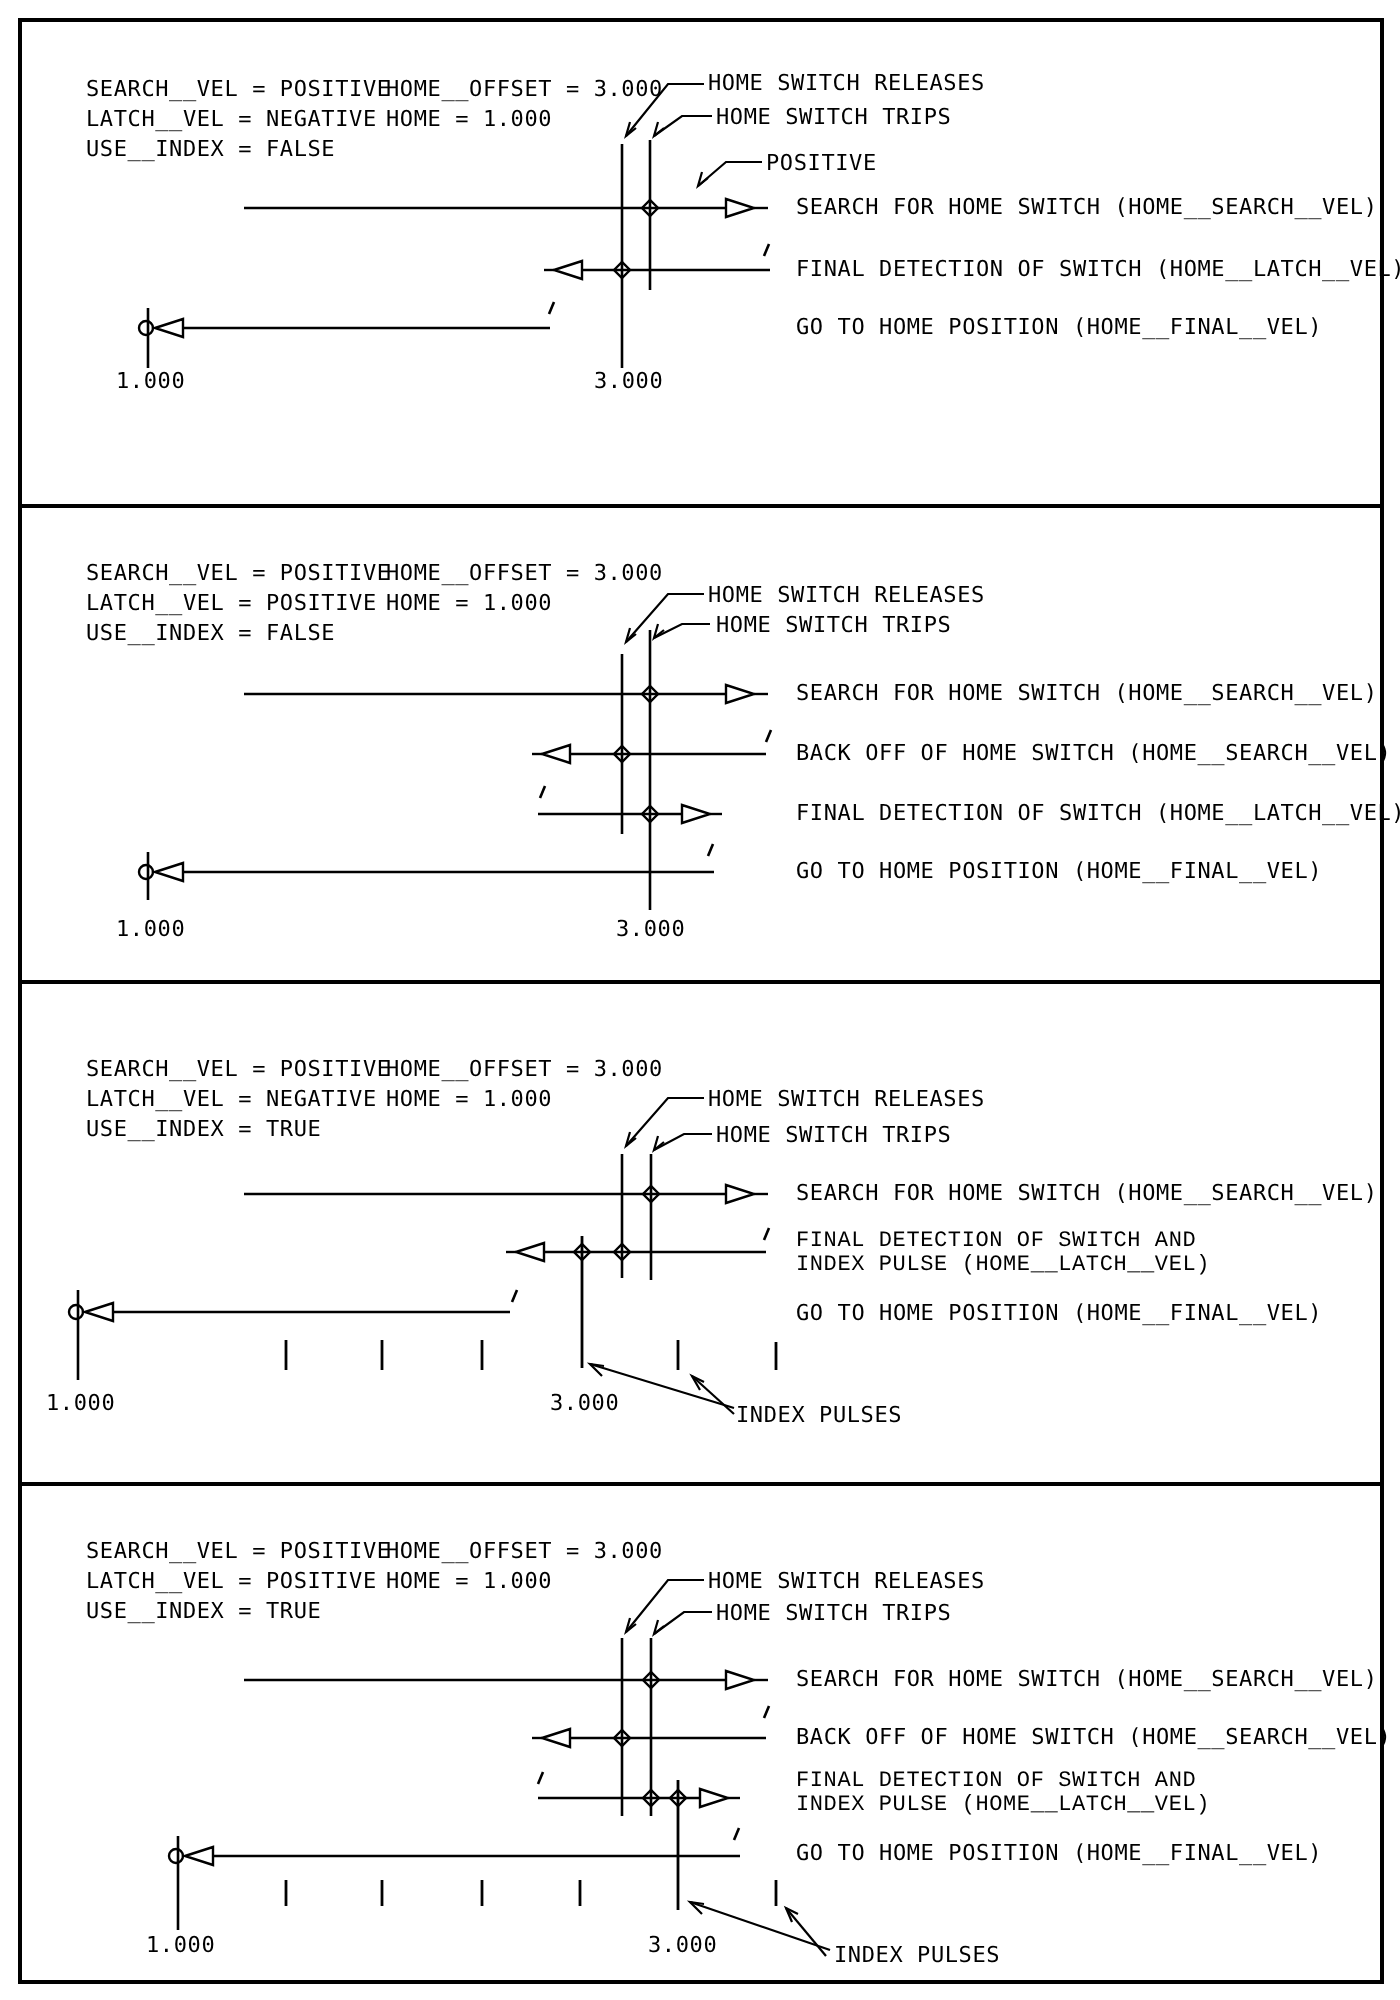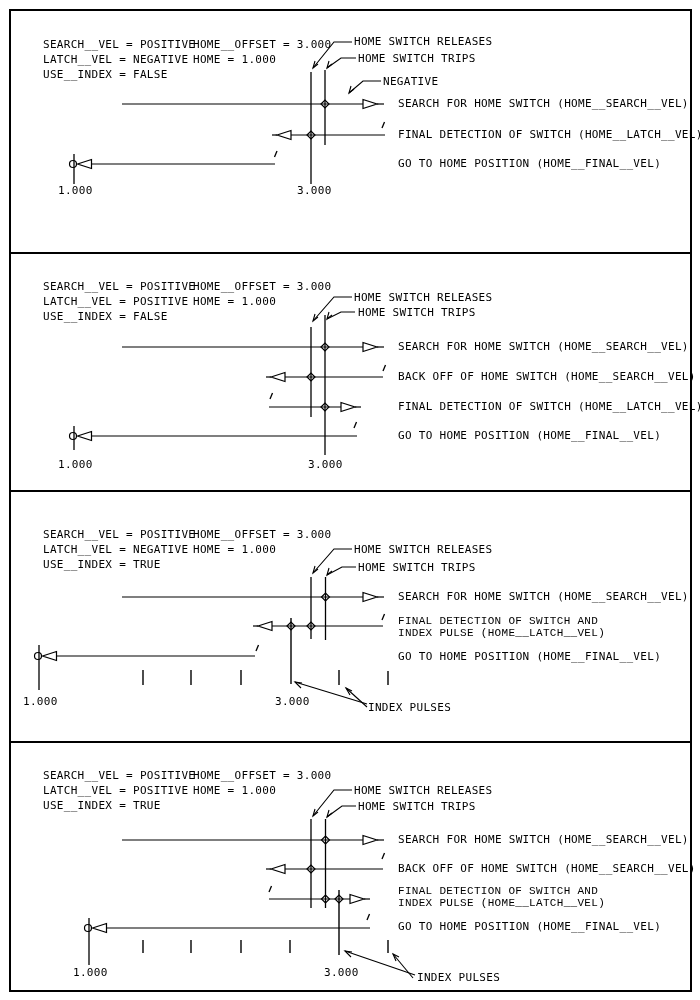--- a/index.html
+++ b/index.html
@@ -187,21 +187,21 @@
   </g>
 </svg>
 
 <div class="lbl cfg" style="left:43px;top:37px">SEARCH__VEL = POSITIVE
 LATCH__VEL = NEGATIVE
 USE__INDEX = FALSE</div>
 <div class="lbl cfg" style="left:193px;top:37px">HOME__OFFSET = 3.000
 HOME = 1.000</div>
 <div class="lbl" style="left:354px;top:36px">HOME SWITCH RELEASES</div>
 <div class="lbl" style="left:358px;top:53px">HOME SWITCH TRIPS</div>
-<div class="lbl" style="left:383px;top:76px">NEGATIVE</div>
+<div class="lbl" style="left:383px;top:76px">POSITIVE</div>
 <div class="lbl" style="left:398px;top:98px">SEARCH FOR HOME SWITCH (HOME__SEARCH__VEL)</div>
 <div class="lbl" style="left:398px;top:129px">FINAL DETECTION OF SWITCH (HOME__LATCH__VEL)</div>
 <div class="lbl" style="left:398px;top:158px">GO TO HOME POSITION (HOME__FINAL__VEL)</div>
 <div class="lbl" style="left:58px;top:185px">1.000</div>
 <div class="lbl" style="left:297px;top:185px">3.000</div>
 
 <div class="lbl cfg" style="left:43px;top:279px">SEARCH__VEL = POSITIVE
 LATCH__VEL = POSITIVE
 USE__INDEX = FALSE</div>
 <div class="lbl cfg" style="left:193px;top:279px">HOME__OFFSET = 3.000

